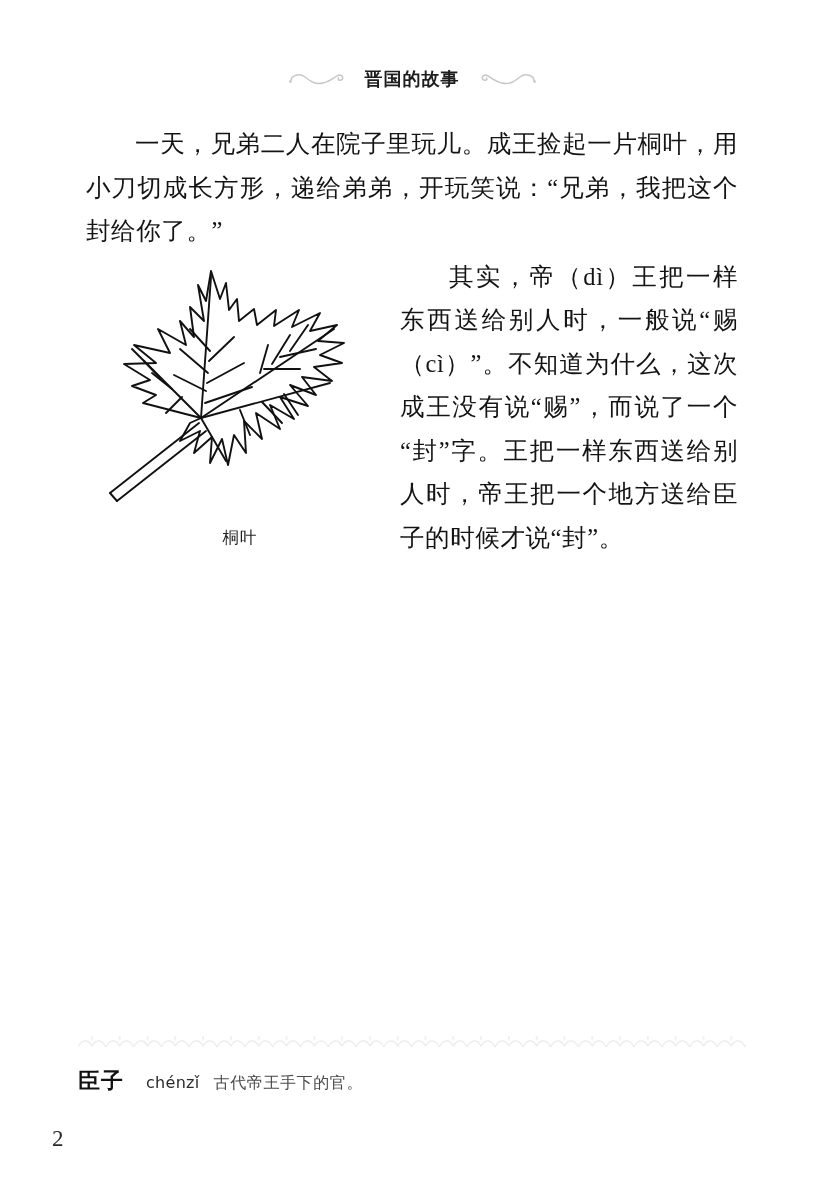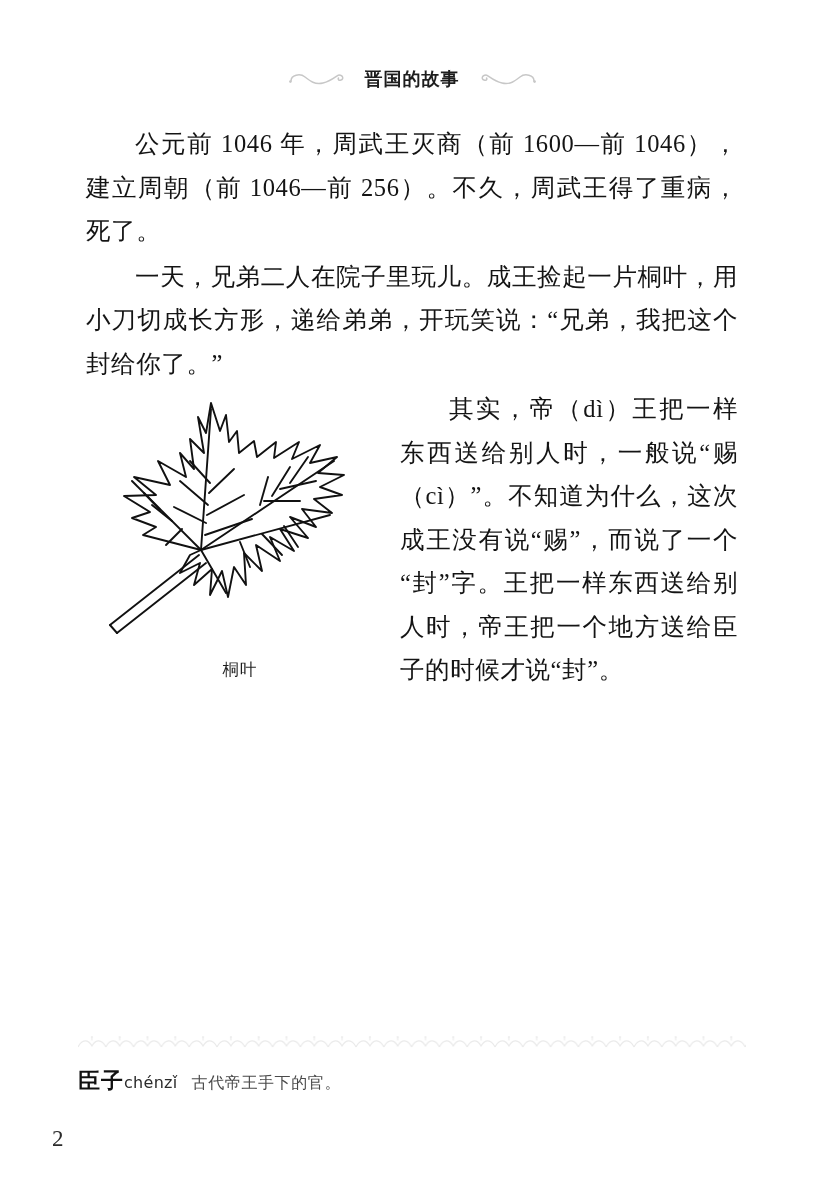--- a/index.html
+++ b/index.html
@@ -117,20 +117,21 @@
     font-family: "DejaVu Sans", "Liberation Sans", sans-serif;
     font-size: 22px;
     font-weight: 700;
     color: #111;
     letter-spacing: 1px;
   }
   .fn-pinyin {
     font-family: "DejaVu Sans", "Liberation Sans", sans-serif;
     font-size: 16px;
     color: #2b2b2b;
+    margin-left: 22px;
     letter-spacing: .3px;
   }
   .fn-gloss {
     font-family: "DejaVu Sans", "Liberation Sans", sans-serif;
     font-size: 16px;
     color: #4a4a4a;
     margin-left: 14px;
     letter-spacing: .6px;
   }
 
@@ -160,21 +161,20 @@
 
     <svg class="ornament flip" viewBox="0 0 60 22">
       <path d="M4 13 C4 7, 13 5, 18 9 C23 13, 28 17, 36 15 C45 13, 50 7, 52 7
                C56 7, 57 11, 54 12 C52 12.8, 50.5 11.5, 51.5 10" fill="none" stroke="#9a9a9a" stroke-width="1.5" stroke-linecap="round"></path>
       <circle cx="3.4" cy="13.6" r="1.3" fill="#9a9a9a"></circle>
     </svg>
   </div>
 
   <div class="content">
 
-    <p class="para">公元前 1046 年，周武王灭商（前 1600—前 1046），建立周朝（前 1046—前 256）。不久，周武王得了重病，死了。</p>
     <p class="para">一天，兄弟二人在院子里玩儿。成王捡起一片桐叶，用小刀切成长方形，递给弟弟，开玩笑说：“兄弟，我把这个封给你了。”</p>
 
     <div class="clearfix">
 
       <figure class="figure-block">
         <svg class="leaf-art" viewBox="0 0 272 258">
           <g fill="none" stroke="#111111" stroke-width="1.9" stroke-linecap="round" stroke-linejoin="round">
 
             <path d="M107 155
                      L49 140 L62 132 L38 123 L56 117 L30 101 L62 100 L40 82 L76 90

